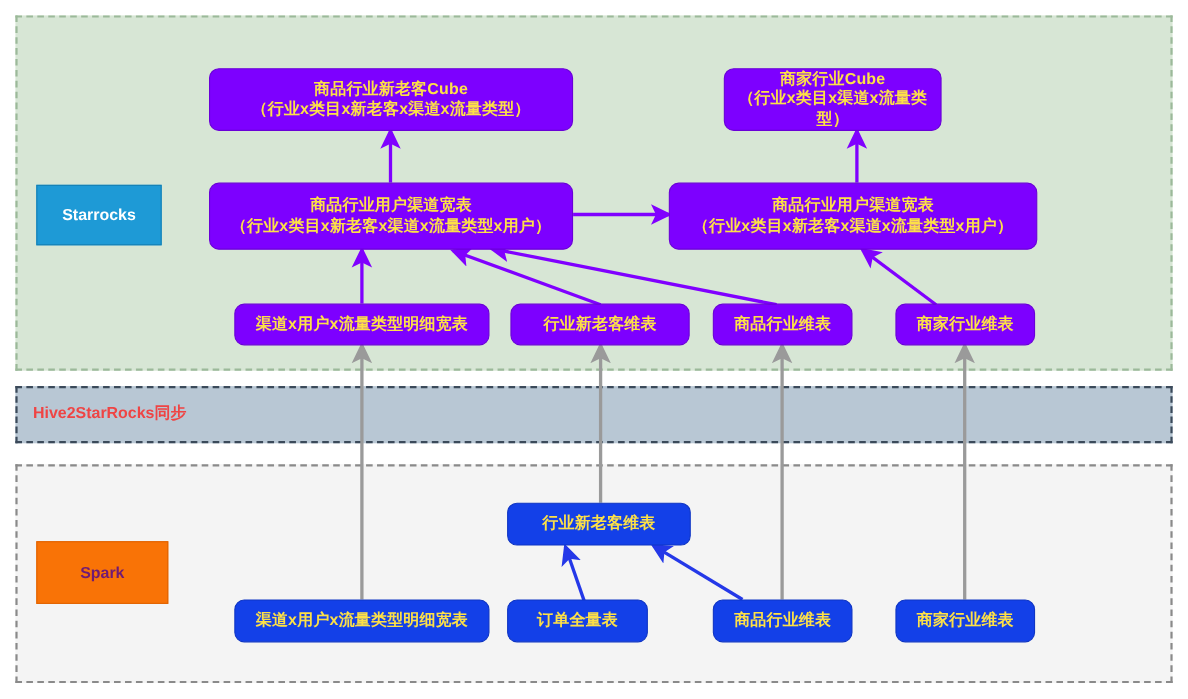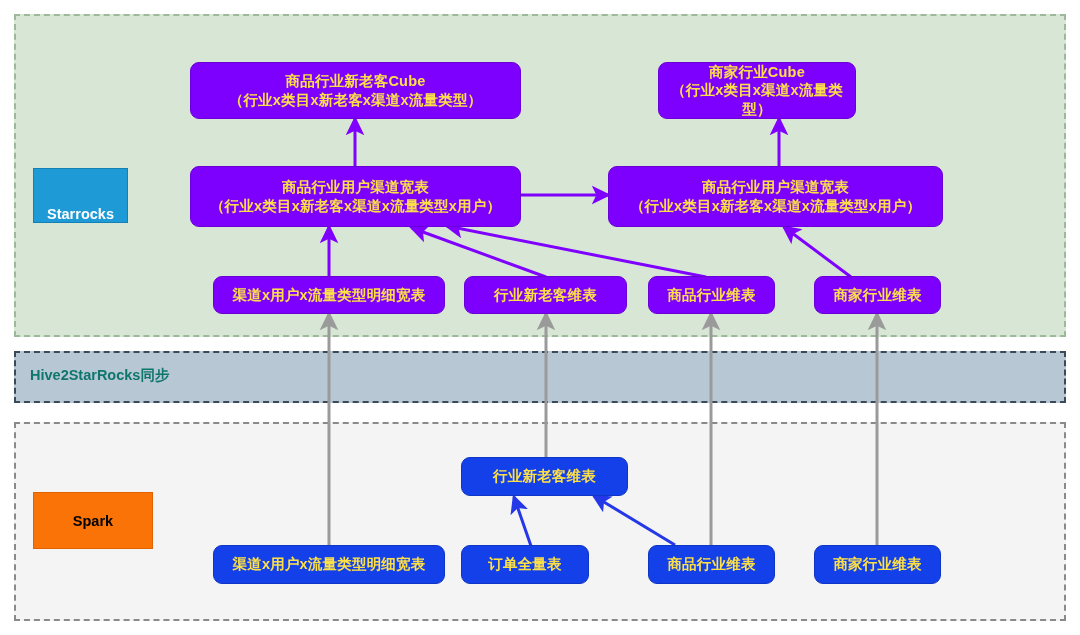--- a/index.html
+++ b/index.html
@@ -89,43 +89,42 @@
     box-sizing: border-box;
     display: flex;
     align-items: center;
     justify-content: center;
     font-size: 14.5px;
     font-weight: bold;
   }
   .legend-starrocks {
     left: 33px;
     top: 168px;
-    width: 95px;
+    width: 114px;
     height: 55px;
     background: #1e9ad6;
     border: 1px solid #1580b4;
     color: #ffffff;
-    align-items: flex-end;
   }
   .legend-spark {
     left: 33px;
     top: 492px;
     width: 120px;
     height: 57px;
     background: #f97306;
     border: 1px solid #e06300;
-    color: #000000;
+    color: #701a75;
   }
   .band-label {
     position: absolute;
     left: 30px;
     top: 366px;
     font-size: 14.5px;
     font-weight: bold;
-    color: #0f766e;
+    color: #ef4444;
   }
 </style>
 </head>
 <body>
 
 <div id="canvas">
 
   <div class="band band-starrocks"></div>
   <div class="band band-sync"></div>
   <div class="band band-spark"></div>

